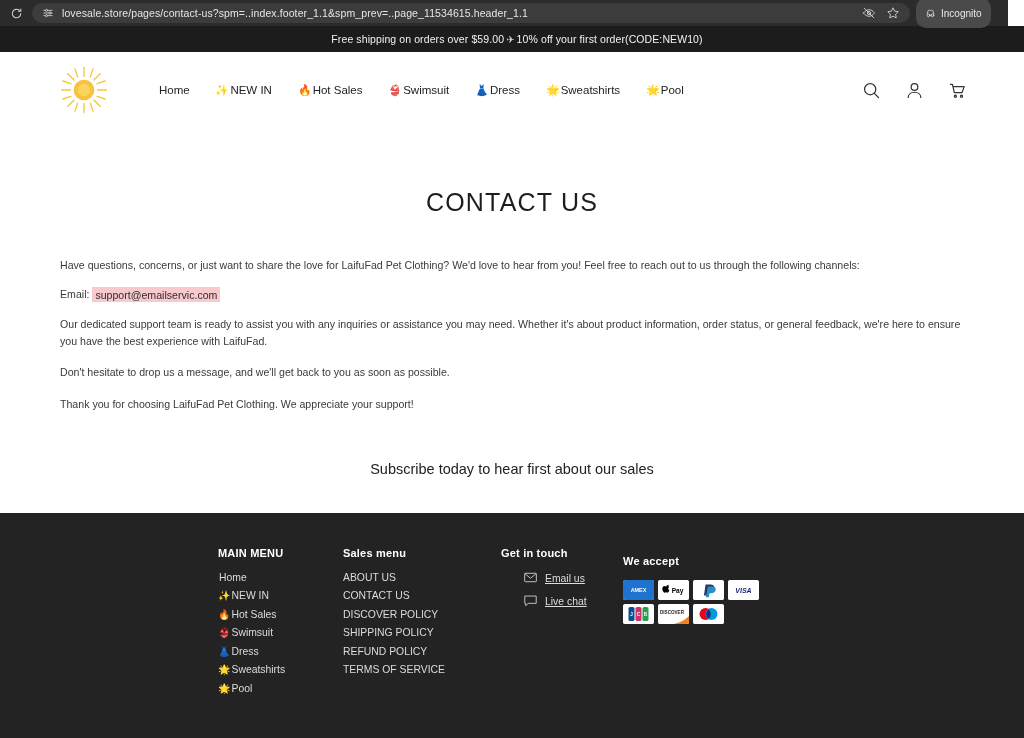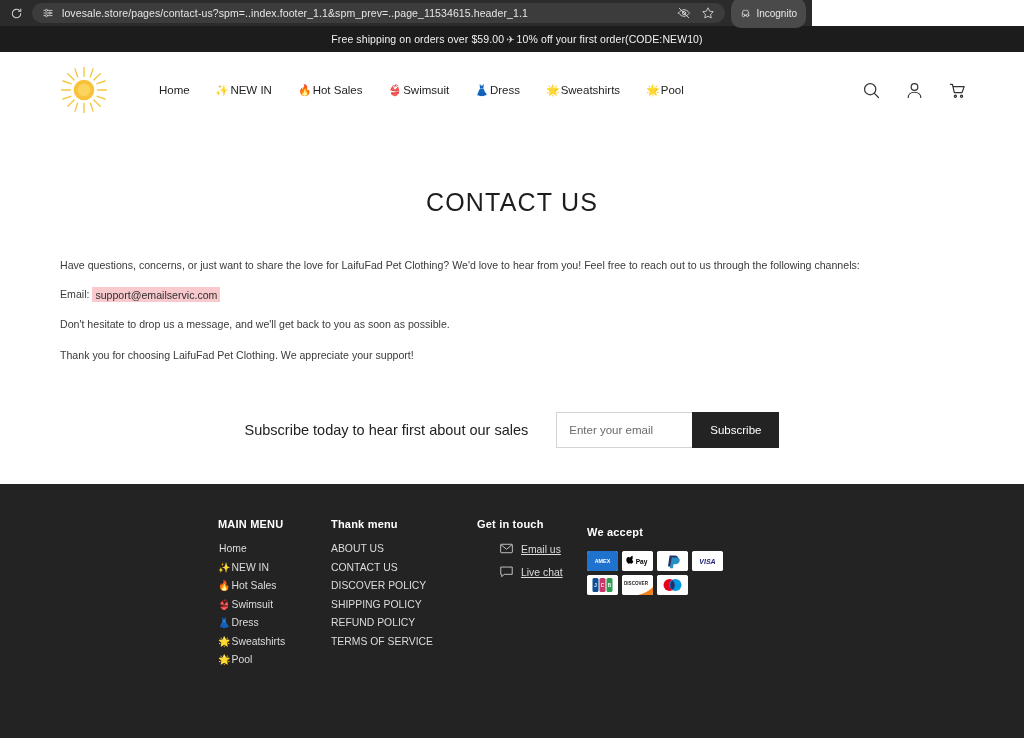--- a/index.html
+++ b/index.html
@@ -5,21 +5,21 @@
   * { box-sizing: border-box; margin: 0; padding: 0; }
   html, body {
     width: 1024px; height: 738px;
     background: #ffffff;
     font-family: "Liberation Sans", sans-serif;
     overflow: hidden;
   }
 
   
   .browser-bar {
-    height: 26px; width: 812px;
+    height: 26px; width: 1008px;
     background: #2b2b2b;
     display: flex; align-items: center;
     padding: 0 6px; gap: 6px;
   }
   .reload-btn {
     width: 20px; height: 20px; flex: 0 0 20px;
     display: flex; align-items: center; justify-content: center;
     color: #d0d0d0;
   }
   .omnibox {
@@ -115,21 +115,21 @@
     font-family: "Liberation Sans", sans-serif;
   }
 
   
   .site-footer {
     background: #232323; color: #e3e3e3;
     padding: 34px 60px 0;
     height: 279px; width: 1024px;
   }
   .footer-cols {
-    display: flex; gap: 0; padding-left: 158px;
+    display: flex; gap: 12px; padding-left: 158px;
   }
   .fcol-1 { width: 113px; }
   .fcol-2 { width: 146px; }
   .fcol-3 { width: 110px; }
   .fcol-4 { width: auto; margin-top: 8px; }
   .fcol-title {
     font-size: 11px; font-weight: bold; color: #ffffff;
     margin-bottom: 13px; letter-spacing: .2px;
   }
   .fcol ul { list-style: none; }
@@ -297,30 +297,27 @@
   <h1 class="page-title">CONTACT US</h1>
 
   <div class="body-copy">
     <p>Have questions, concerns, or just want to share the love for LaifuFad Pet Clothing? We'd love to hear from you! Feel free to reach out to us through the following channels:</p>
 
     <div class="email-line">
       <span>Email:</span>
       <span class="email-hl">support@emailservic.com</span>
     </div>
 
+    <p>Our dedicated support team is ready to assist you with any inquiries or assistance you may need. Whether it's about product information, order status, or general feedback, we're here to ensure you have the best experience with LaifuFad.</p>
     <p>Don't hesitate to drop us a message, and we'll get back to you as soon as possible.</p>
     <p>Thank you for choosing LaifuFad Pet Clothing. We appreciate your support!</p>
   </div>
 
   <section class="newsletter">
     <div class="newsletter-title">Subscribe today to hear first about our sales</div>
-    <div class="news-form">
-      <input class="news-input" type="email" placeholder="Enter your email" style="">
-      <button class="news-btn">Subscribe</button>
-    </div>
   </section>
 </main>
 
 <footer class="site-footer">
   <div class="footer-cols">
 
     <div class="fcol fcol-1">
       <div class="fcol-title">MAIN MENU</div>
       <ul>
         <li>
@@ -362,21 +359,21 @@
         <li>
             <a>
               <span class="emj">🌟</span>
               <span>Pool</span>
             </a>
           </li>
       </ul>
     </div>
 
     <div class="fcol fcol-2">
-      <div class="fcol-title">Thank menu</div>
+      <div class="fcol-title">Sales menu</div>
       <ul>
         <li>
             <a>ABOUT US</a>
           </li>
         <li>
             <a>CONTACT US</a>
           </li>
         <li>
             <a>DISCOVER POLICY</a>
           </li>

